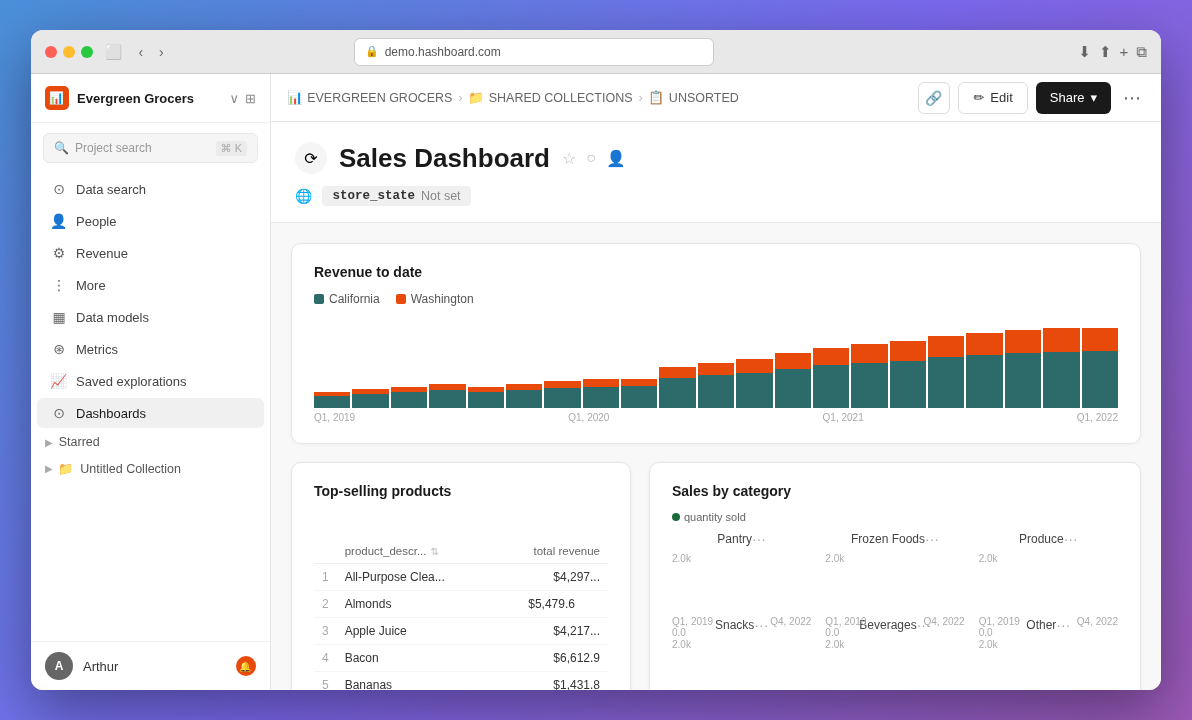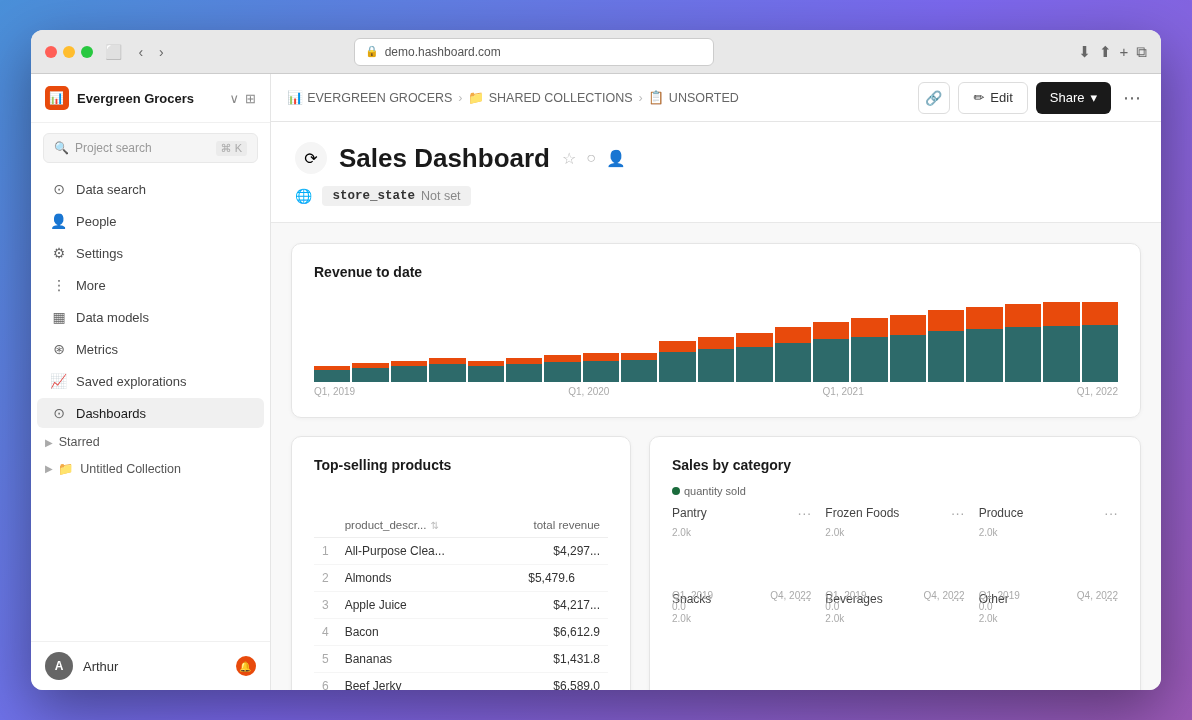--- a/index.html
+++ b/index.html
@@ -300,21 +300,21 @@
     .col-header { display: flex; align-items: center; gap: 4px; }
     .sort-icon { color: #bbb; font-size: 10px; }
     
     .sales-category-grid {
       display: grid;
       grid-template-columns: repeat(3, 1fr);
       gap: 14px;
       margin-top: 8px;
     }
     .mini-chart-item { }
-    .mini-chart-header { display: flex; align-items: center; justify-content: space-between; font-size: 12px; color: #444; font-weight: 500; margin-bottom: 6px; }
+    .mini-chart-header { display: flex; align-items: center; justify-content: center; font-size: 12px; color: #444; font-weight: 500; margin-bottom: 6px; }
     .mini-chart-dots { color: #aaa; font-size: 14px; cursor: pointer; }
     .legend-dot-circle { width: 8px; height: 8px; border-radius: 50%; background: #1a6b3c; margin-right: 4px; display: inline-block; }
     .sales-legend { display: flex; align-items: center; font-size: 11px; color: #666; margin-bottom: 6px; }
     .mini-sparkline { height: 50px; position: relative; }
     svg.spark { width: 100%; height: 46px; }
   </style>
 </head>
 <body>
 
 <div class="browser-window">
@@ -361,21 +361,21 @@
       <div class="nav-item">
         <span class="nav-icon">⊙</span>
         <span>Data search</span>
       </div>
       <div class="nav-item">
         <span class="nav-icon">👤</span>
         <span>People</span>
       </div>
       <div class="nav-item">
         <span class="nav-icon">⚙</span>
-        <span>Settings</span>
+        <span>Revenue</span>
       </div>
       <div class="nav-item">
         <span class="nav-icon">⋮</span>
         <span>More</span>
       </div>
 
 
       <div class="nav-item">
         <span class="nav-icon">▦</span>
         <span>Data models</span>
@@ -463,20 +463,30 @@
               <span class="filter-key">store_state</span>
               <span class="filter-val">Not set</span>
             </div>
           </div>
         </div>
 
         <div class="cards-grid">
 
           <div class="card">
             <div class="card-title">Revenue to date</div>
+            <div class="chart-legend">
+              <div class="legend-item">
+                <div class="legend-dot legend-teal"></div>
+                <span>California</span>
+              </div>
+              <div class="legend-item">
+                <div class="legend-dot legend-orange"></div>
+                <span>Washington</span>
+              </div>
+            </div>
             <div class="chart-with-y">
               <div style="flex:1; display:flex; flex-direction:column;">
                 <div class="bar-chart-body" id="bar-chart-container" style="height:90px; align-items:flex-end; display:flex; gap:2px;">
                 <div style="flex: 1 1 0%; display: flex; flex-direction: column; align-items: center; justify-content: flex-end; height: 90px;">
                       <div style="width: 100%; display: flex; flex-direction: column; height: 16px;">
                         <div style="height: 4px; background: rgb(232, 74, 12); width: 100%;"></div>
                         <div style="height: 12px; background: rgb(45, 106, 106); width: 100%;"></div>
                       </div>
                     </div>
                     <div style="flex: 1 1 0%; display: flex; flex-direction: column; align-items: center; justify-content: flex-end; height: 90px;">

